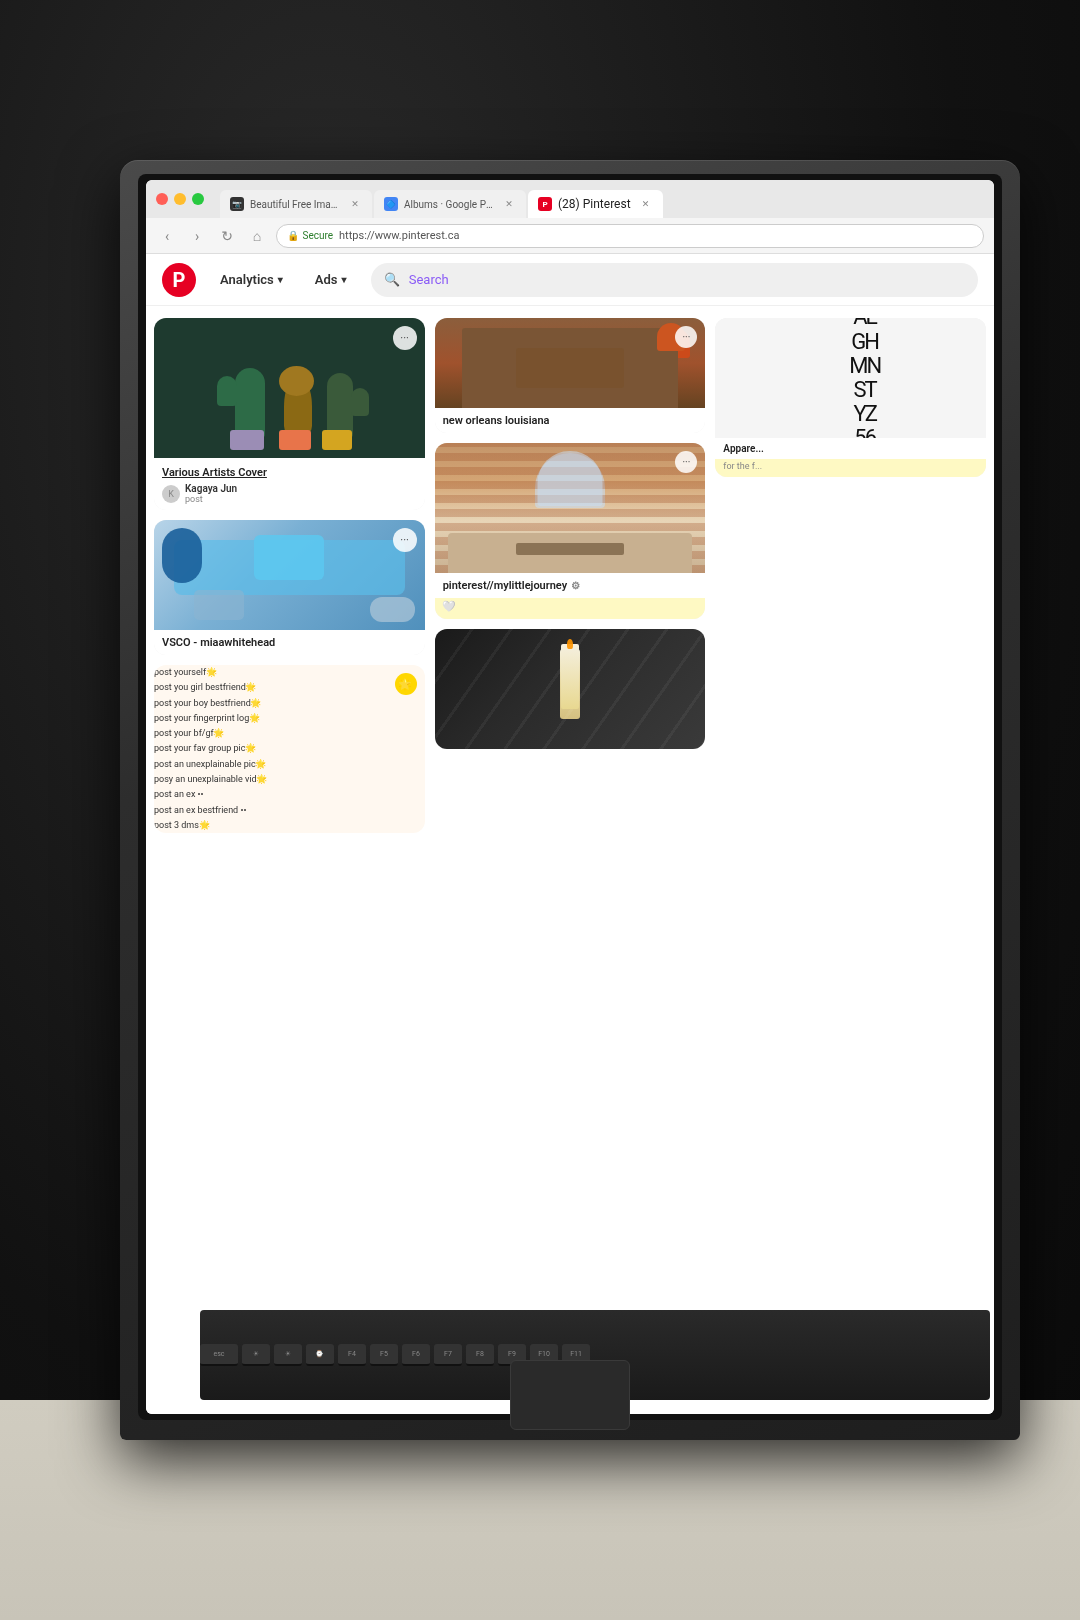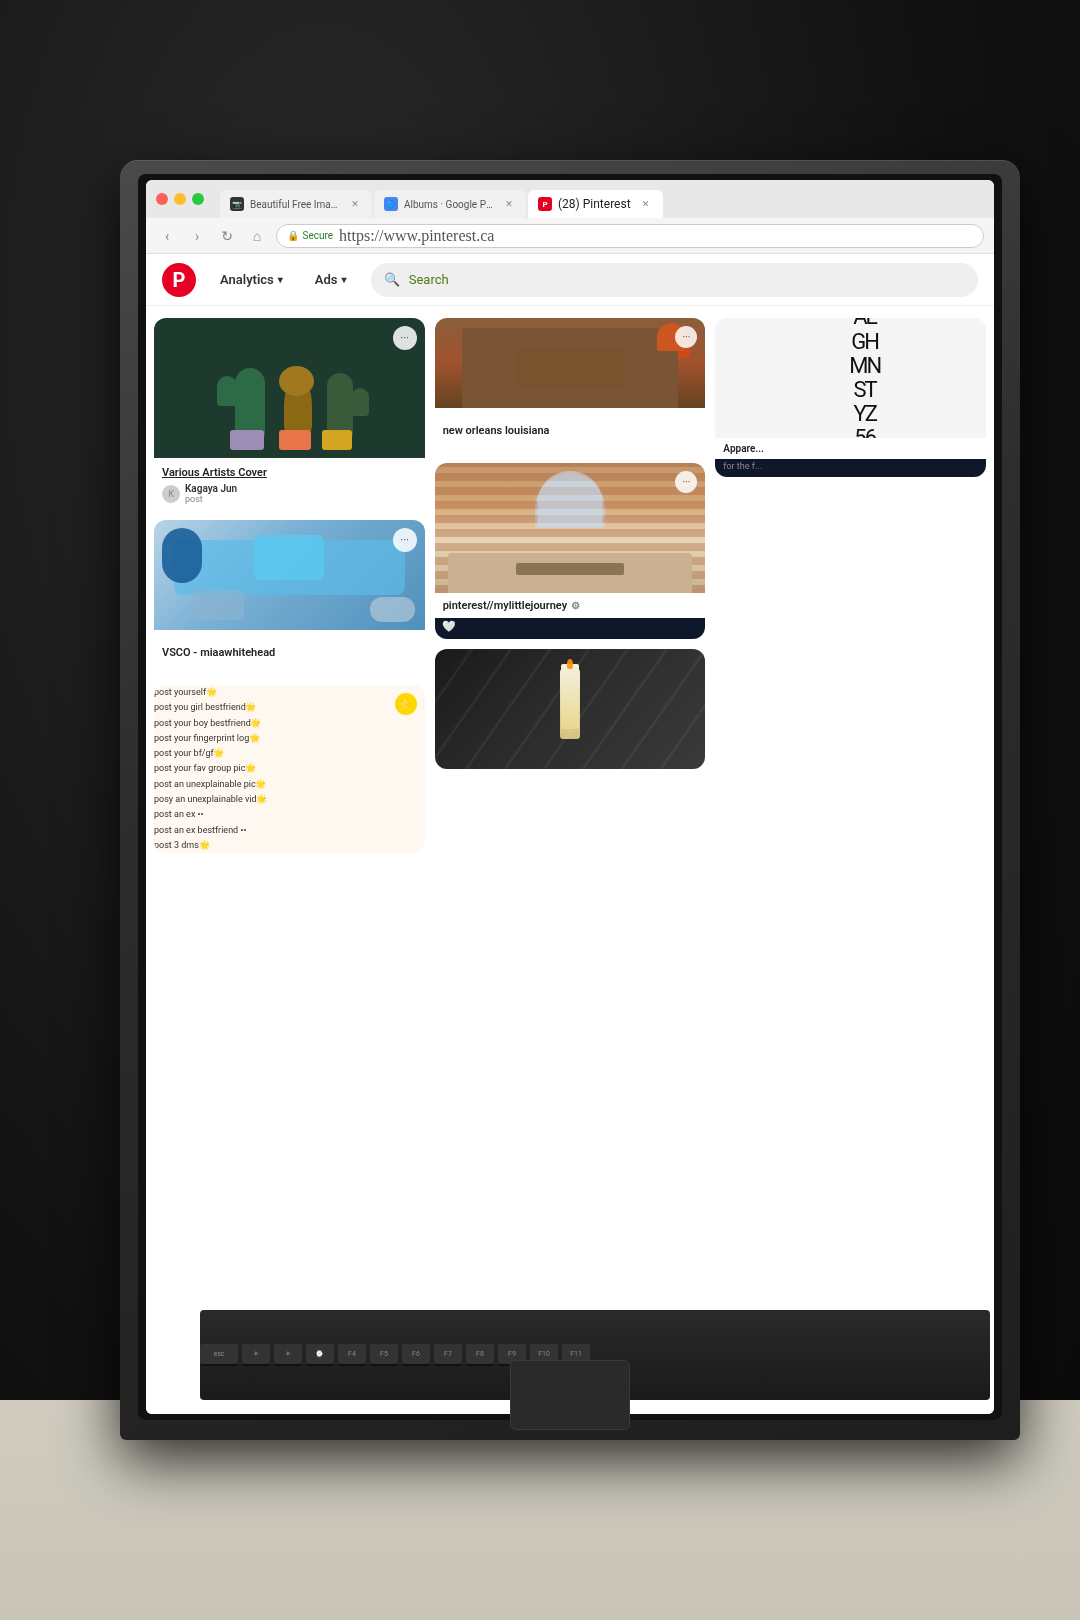--- a/index.html
+++ b/index.html
@@ -178,22 +178,21 @@
     .secure-badge {
       color: #2c7d2c;
       font-size: 10px;
       display: flex;
       align-items: center;
       gap: 3px;
     }
 
     .url-text {
       color: #555;
-      font-size: 16px;
-      font-family: Liberation Serif, serif;
+      font-size: 11px;
     }
 
     
     .pinterest-app {
       flex: 1;
       overflow: hidden;
       display: flex;
       flex-direction: column;
       background: #fff;
     }
@@ -317,32 +316,32 @@
       border-radius: 50%;
       display: flex;
       align-items: center;
       justify-content: center;
       font-size: 11px;
       color: #444;
       cursor: pointer;
     }
 
     .pin-label {
-      padding: 16px 8px;
+      padding: 6px 8px;
       font-size: 11px;
       font-weight: 600;
       color: #222;
       background: #fff;
     }
 
     .pin-sub {
       padding: 2px 8px 6px;
       font-size: 10px;
       color: #666;
-      background: #0f172a;
+      background: #fef9c3;
       display: flex;
       align-items: flex-start;
       gap: 4px;
     }
 
     
     .img-plants {
       height: 140px;
       background: #1e3a2f;
       display: flex;
@@ -742,21 +741,21 @@
           <div class="nav-item">
             <span>Analytics</span>
             <span class="chevron-icon">▾</span>
           </div>
           <div class="nav-item">
             <span>Ads</span>
             <span class="chevron-icon">▾</span>
           </div>
           <div class="search-box">
             <span style="font-size:13px;">🔍</span>
-            <span style="color:#4d7c0f;">Search</span>
+            <span style="color:#8b5cf6;">Search</span>
           </div>
         </div>
 
         <div class="pinterest-content">
 
           <div class="pin-column">
 
             <div class="pin-card">
               <div class="img-plants">
                 <div class="img-plants-inner">

